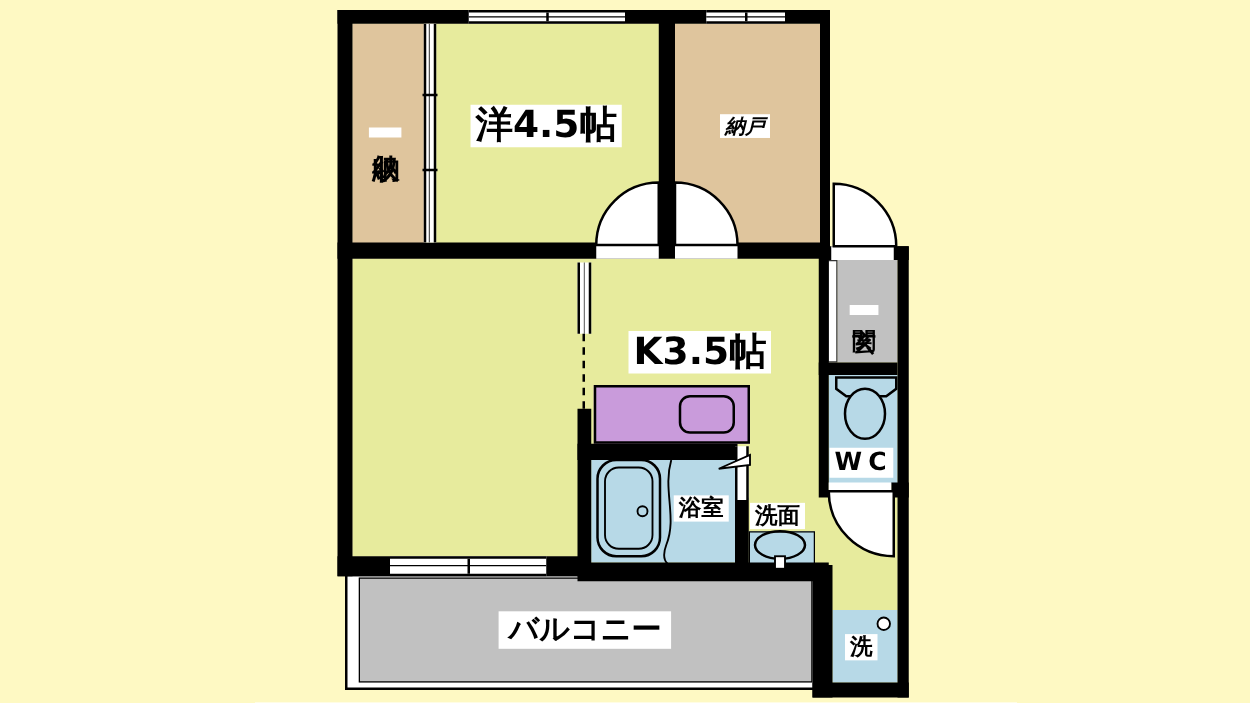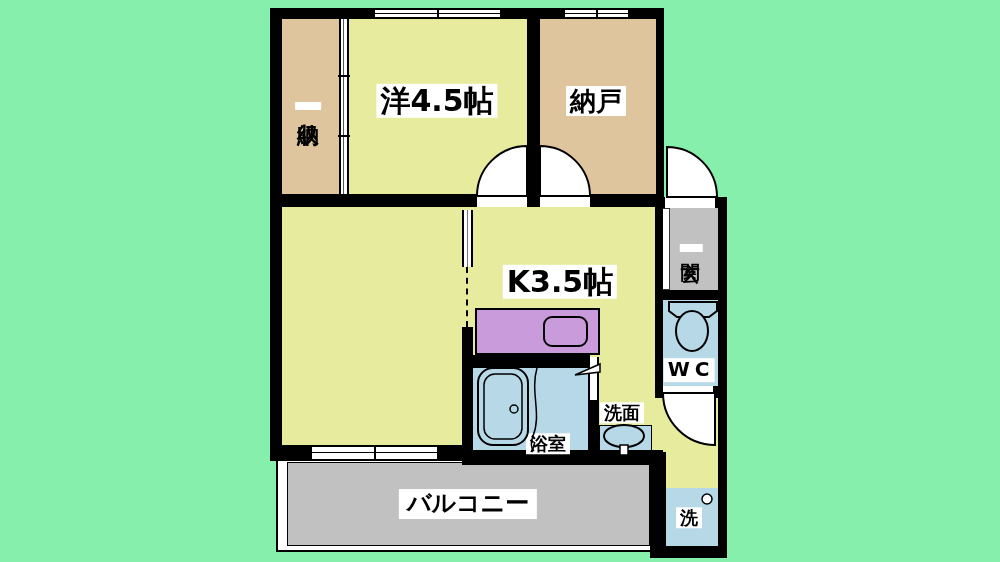--- a/index.html
+++ b/index.html
@@ -1,16 +1,16 @@
 <!DOCTYPE html>
 <html><head>
 <meta charset="utf-8">
 <style>
   html,body{margin:0;padding:0;background:#fff;}
-  #plan{position:relative;width:1000px;height:562px;background:#86efac;overflow:hidden;
+  #plan{position:relative;width:1000px;height:562px;background:#fef9c3;overflow:hidden;
         font-family:"DejaVu Sans","Liberation Sans",sans-serif;}
   .wall{position:absolute;background:#000;}
   .gap{position:absolute;background:#fff;}
   .room{position:absolute;}
   
   .win{position:absolute;background:#fff;border-top:2px solid #000;border-bottom:2px solid #000;box-sizing:border-box;}
   .win .mid{position:absolute;left:0;right:0;top:50%;height:1px;background:#000;margin-top:-1px;}
   .win .tick{position:absolute;left:50%;top:0;bottom:0;width:2px;background:#000;margin-left:-1px;}
   
   .slide{position:absolute;background:#fff;border-left:2px solid #000;border-right:2px solid #000;box-sizing:border-box;}
@@ -92,25 +92,25 @@
       <div class="tick" style="top:116px;"></div>
   </div>
   <div class="openv" style="left:462px;top:210px;width:11px;height:57px;">
       <div class="mid"></div>
     </div>
   <div class="dash" style="left:466px;top:267px;height:60px;"></div>
   <div class="openv" style="left:588px;top:357px;width:11px;height:43px;"></div>
 
   <div class="chip vert" style="left:308px;top:106px;font-size:22px;">収納</div>
   <div class="chip" style="left:437px;top:101px;font-size:30px;">洋4.5帖</div>
-  <div class="chip" style="left:596px;top:101px;font-size:26px;">納戸</div>
+  <div class="chip" style="left:596px;top:101px;font-size:16px;font-style:italic;">納戸</div>
   <div class="chip" style="left:560px;top:282px;font-size:30px;">K3.5帖</div>
   <div class="chip vert" style="left:691px;top:248px;font-size:19px;">玄関</div>
   <div class="chip" style="left:689px;top:370px;font-size:20px;letter-spacing:5px;padding-right:0;">WC</div>
-  <div class="chip" style="left:548px;top:407px;font-size:18px;margin-top:37px;">浴室</div>
+  <div class="chip" style="left:561px;top:407px;font-size:18px;">浴室</div>
   <div class="chip" style="left:622px;top:413px;font-size:18px;">洗面</div>
   <div class="chip" style="left:689px;top:518px;font-size:18px;">洗</div>
   <div class="chip" style="left:468px;top:504px;font-size:24px;padding:2px 8px;">バルコニー</div>
 
   <svg width="1000" height="562" viewBox="0 0 1000 562">
 
     <path d="M527,196 L527,146 A50,50 0 0 0 477,196 Z" fill="#fff" stroke="#000" stroke-width="2"></path>
     <path d="M540,196 L540,146 A50,50 0 0 1 590,196 Z" fill="#fff" stroke="#000" stroke-width="2"></path>
     <path d="M667,197 L667,147 A50,50 0 0 1 717,197 Z" fill="#fff" stroke="#000" stroke-width="2"></path>
     <path d="M715,393 L663,393 A52,52 0 0 0 715,445 Z" fill="#fff" stroke="#000" stroke-width="2"></path>

